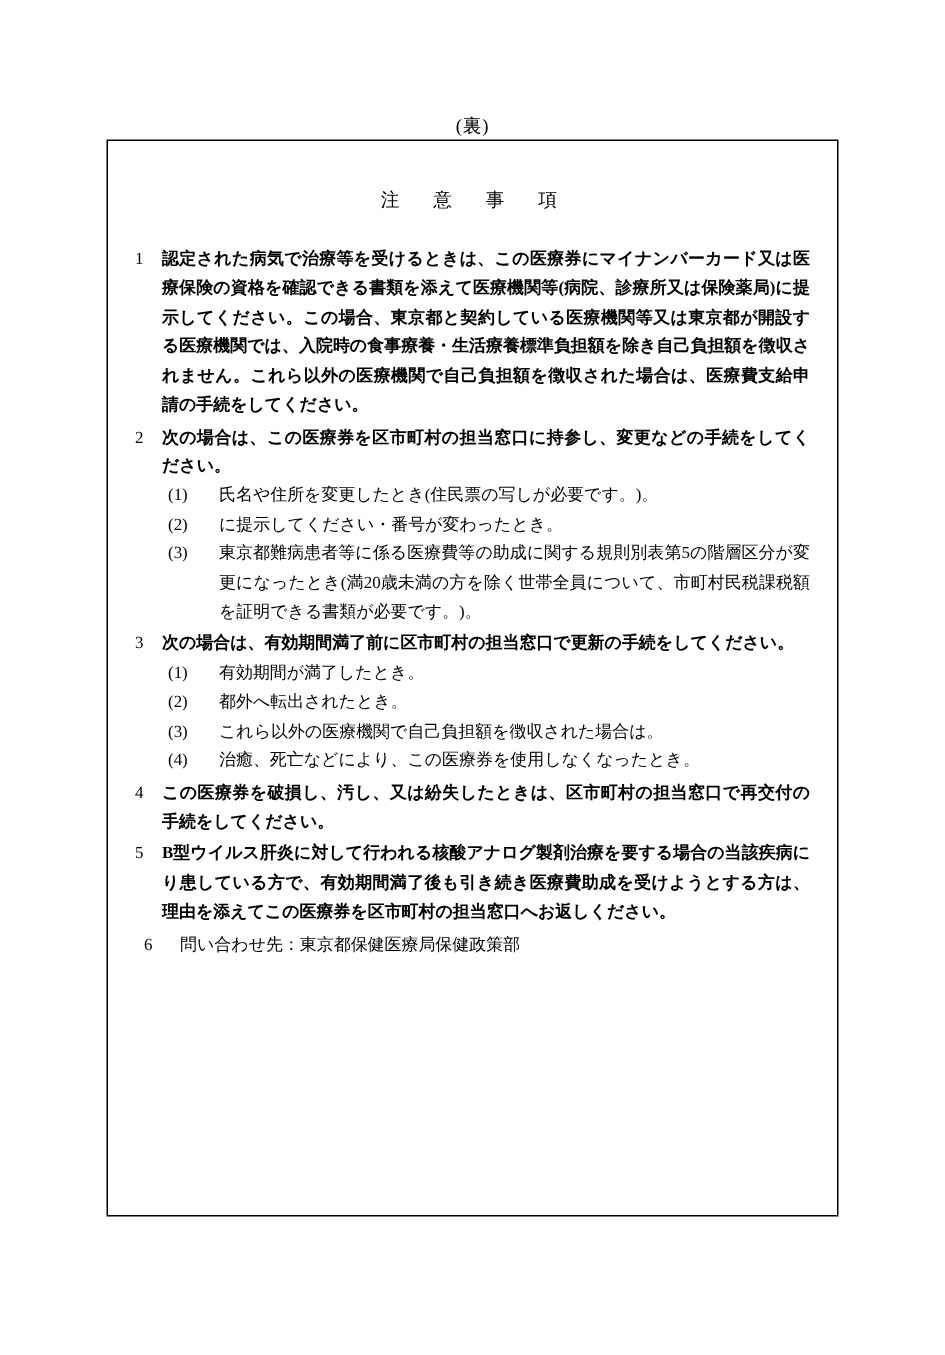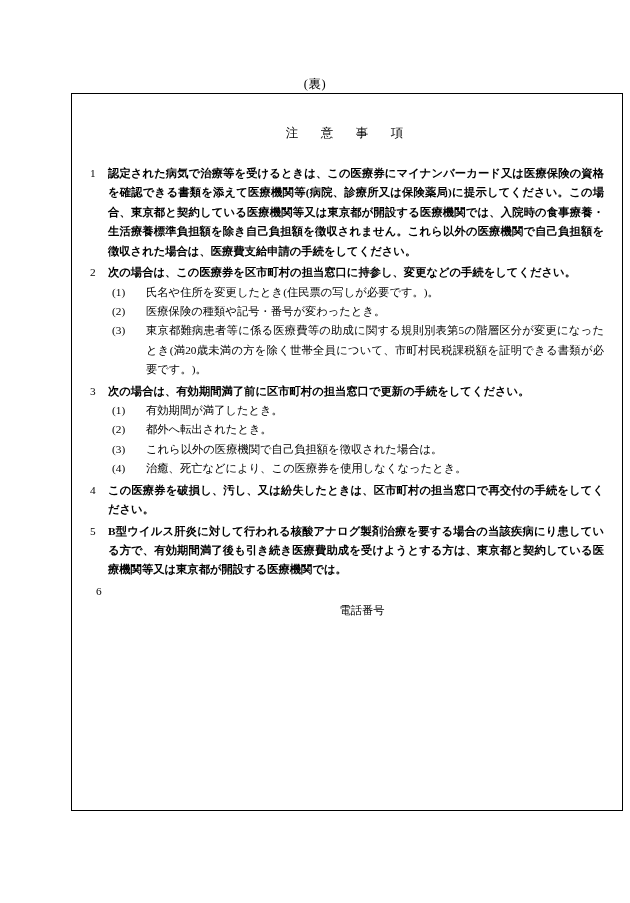--- a/index.html
+++ b/index.html
@@ -27,21 +27,21 @@
     left: 0;
     width: 630px;
     text-align: center;
     font-size: 12.5px;
     letter-spacing: 0.5px;
   }
   .frame {
     position: absolute;
     top: 93px;
     left: 71px;
-    width: 552px;
+    width: 488px;
     height: 718px;
     border: 1.5px solid #000;
     box-sizing: border-box;
     padding: 14px 18px 10px 18px;
   }
   .doc-title {
     text-align: center;
     font-size: 12.5px;
     margin-top: 17px;
     margin-bottom: 22px;
@@ -141,21 +141,21 @@
         <span class="num">2</span>
         <span class="body-text">次の場合は、この医療券を区市町村の担当窓口に持参し、変更などの手続をしてください。</span>
       </div>
       <div class="sub-list">
         <div class="sub-row">
           <span class="sub-num">(1)</span>
           <span class="sub-text">氏名や住所を変更したとき(住民票の写しが必要です。)。</span>
         </div>
         <div class="sub-row">
           <span class="sub-num">(2)</span>
-          <span class="sub-text">医療保険の種類や記号・番号が変わったとき。</span>
+          <span class="sub-text">に提示してください・番号が変わったとき。</span>
         </div>
         <div class="sub-row">
           <span class="sub-num">(3)</span>
           <span class="sub-text">東京都難病患者等に係る医療費等の助成に関する規則別表第5の階層区分が変更になったとき(満20歳未満の方を除く世帯全員について、市町村民税課税額を証明できる書類が必要です。)。</span>
         </div>
       </div>
     </div>
 
     <div class="item">
       <div class="item-row">
@@ -185,25 +185,25 @@
     <div class="item">
       <div class="item-row">
         <span class="num">4</span>
         <span class="body-text">この医療券を破損し、汚し、又は紛失したときは、区市町村の担当窓口で再交付の手続をしてください。</span>
       </div>
     </div>
 
     <div class="item">
       <div class="item-row">
         <span class="num">5</span>
-        <span class="body-text">B型ウイルス肝炎に対して行われる核酸アナログ製剤治療を要する場合の当該疾病にり患している方で、有効期間満了後も引き続き医療費助成を受けようとする方は、東京都と契約している医療機関等又は東京都が開設する医療機関では。</span>
+        <span class="body-text">B型ウイルス肝炎に対して行われる核酸アナログ製剤治療を要する場合の当該疾病にり患している方で、有効期間満了後も引き続き医療費助成を受けようとする方は、理由を添えてこの医療券を区市町村の担当窓口へお返しください。</span>
       </div>
     </div>
 
     <div class="item">
       <div class="contact-row">
         <span class="contact-num">6</span>
-      </div>
-      <div class="phone-line">電話番号</div>
+        <span class="contact-text">問い合わせ先：東京都保健医療局保健政策部</span>
+      </div>
     </div>
 
   </div>
 </div>
 
 </body></html>

